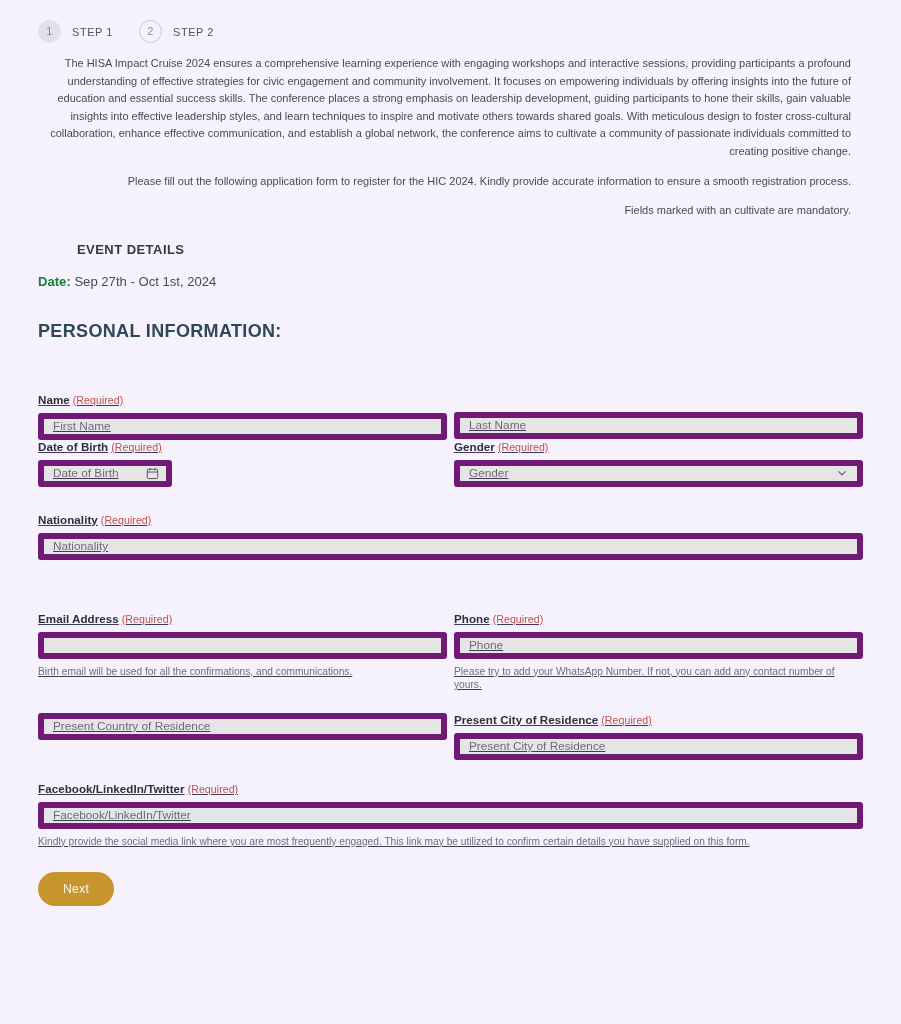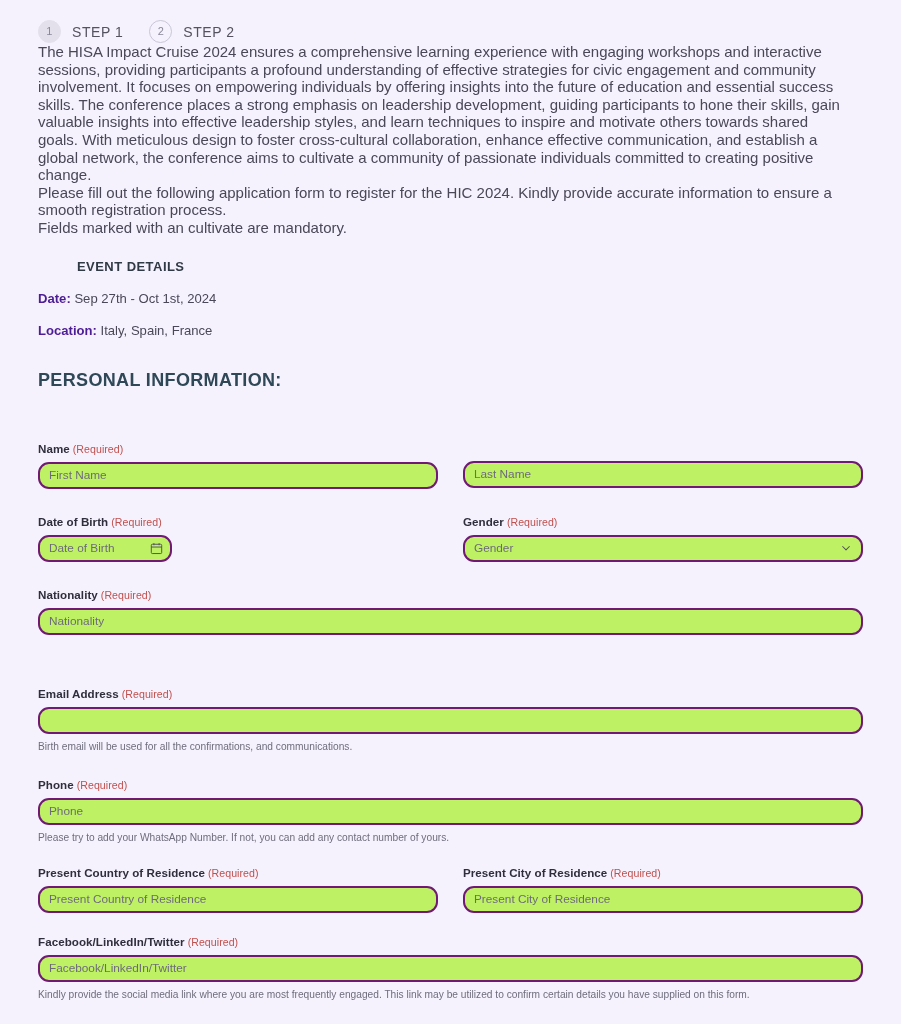--- a/index.html
+++ b/index.html
@@ -50,84 +50,86 @@
     background: #e3e0ec;
     color: #8a8797;
     border: 1px solid #e3e0ec;
   }
   .step-circle.inactive {
     background: transparent;
     color: #8a8797;
     border: 1px solid #c9c6d6;
   }
   .step-label {
-    font-size: 14px;
+    font-size: 11px;
     letter-spacing: .55px;
     color: #55525f;
     font-weight: 400;
     text-align: right;
   }
 
   
   .content {
     padding: 0 38px;
   }
   p.body-text {
-    font-size: 15px;
+    font-size: 11px;
     line-height: 17.6px;
     color: #4a4858;
-    margin: 0;
+    margin: 12px;
     max-width: 805px;
     font-weight: 400;
+    text-align: right;
   }
   .intro-para { margin-top: 22px; }
   .note-para  { margin-top: 21px; }
   .mand-para  { margin-top: 21px; }
 
   .event-heading {
     font-size: 13px;
     font-weight: 700;
     letter-spacing: .45px;
     color: #2f3a44;
     margin-top: 22px;
     padding-left: 39px;
   }
   .event-line {
     font-size: 13.1px;
     color: #4a4858;
     margin-top: 17px;
   }
   .event-line b {
-    color: #4c1d95;
+    color: #15803d;
     font-weight: 700;
   }
 
   
   .section-heading {
     font-size: 18px;
     font-weight: 700;
     letter-spacing: .35px;
     color: #2f4858;
     margin: 0;
   }
   .sec-personal  { margin-top: 32px; }
   .sec-contact   { margin-top: 45px; }
 
   
   .form {
     margin-top: 0;
   }
   .row {
     display: flex;
-    gap: 25px;
+    gap: 7px;
+    text-decoration: underline;
   }
   .row-name       { margin-top: 51px; }
-  .row-dob        { margin-top: 26px; }
+  .row-dob        { }
   .row-nat        { margin-top: 26px; }
-  .row-email      { margin-top: 52px; flex-direction: column; }
+  .row-email      { margin-top: 52px; }
   .row-residence  { margin-top: 22px; }
   .row-social     { margin-top: 22px; }
 
   .field {
     flex: 1 1 0;
     min-width: 0;
     display: flex;
     flex-direction: column;
   }
   .field.full { flex: 1 1 100%; }
@@ -145,23 +147,23 @@
     font-size: 10.6px;
     margin-left: 3px;
   }
   .label-spacer {
     height: 19px;
   }
 
   input.inp, .select-box, .date-box {
     width: 100%;
     height: 27px;
-    background: #bef264;
-    border: 2px solid #701a75;
-    border-radius: 11px;
+    background: #e5e5e5;
+    border: 6px solid #701a75;
+    border-radius: 3px;
     font-family: "Liberation Sans", sans-serif;
     font-size: 11.8px;
     color: #4a4858;
     padding: 0 9px;
     outline: none;
     display: flex;
     align-items: center;
   }
   input.inp::placeholder { color: #6d6b7a; opacity: 1; }
 
@@ -225,24 +227,20 @@
 
     <p class="body-text intro-para">The HISA Impact Cruise 2024 ensures a comprehensive learning experience with engaging workshops and interactive sessions, providing participants a profound understanding of effective strategies for civic engagement and community involvement. It focuses on empowering individuals by offering insights into the future of education and essential success skills. The conference places a strong emphasis on leadership development, guiding participants to hone their skills, gain valuable insights into effective leadership styles, and learn techniques to inspire and motivate others towards shared goals. With meticulous design to foster cross-cultural collaboration, enhance effective communication, and establish a global network, the conference aims to cultivate a community of passionate individuals committed to creating positive change.</p>
     <p class="body-text note-para">Please fill out the following application form to register for the HIC 2024. Kindly provide accurate information to ensure a smooth registration process.</p>
     <p class="body-text mand-para">Fields marked with an cultivate are mandatory.</p>
 
     <div class="event-heading">EVENT DETAILS</div>
     <div class="event-line">
       <b>Date:</b>
       <span>Sep 27th - Oct 1st, 2024</span>
     </div>
-    <div class="event-line">
-      <b>Location:</b>
-      <span>Italy, Spain, France</span>
-    </div>
 
     <h2 class="section-heading sec-personal">PERSONAL INFORMATION:</h2>
 
     <div class="form">
 
       <div class="row row-name">
         <div class="field">
           <div class="field-label">
             <span>Name</span><span class="req">(Required)</span>
           </div>
@@ -311,23 +309,20 @@
           <div class="field-label">
             <span>Phone</span><span class="req">(Required)</span>
           </div>
           <input class="inp" type="text" placeholder="Phone" style="">
           <div class="helper">Please try to add your WhatsApp Number. If not, you can add any contact number of yours.</div>
         </div>
       </div>
 
       <div class="row row-residence">
         <div class="field">
-          <div class="field-label">
-            <span>Present Country of Residence</span><span class="req">(Required)</span>
-          </div>
           <input class="inp" type="text" placeholder="Present Country of Residence" style="">
         </div>
         <div class="field">
           <div class="field-label">
             <span>Present City of Residence</span><span class="req">(Required)</span>
           </div>
           <input class="inp" type="text" placeholder="Present City of Residence" style="">
         </div>
       </div>
 

